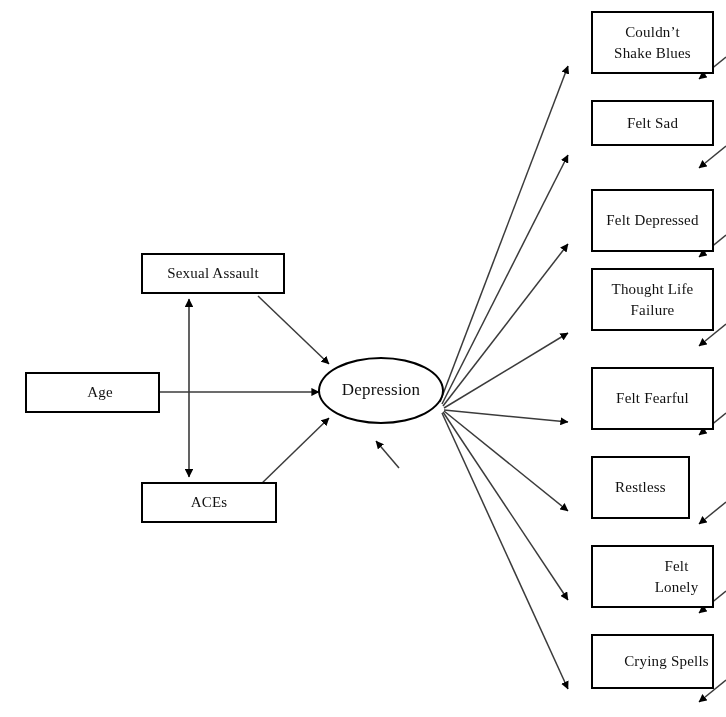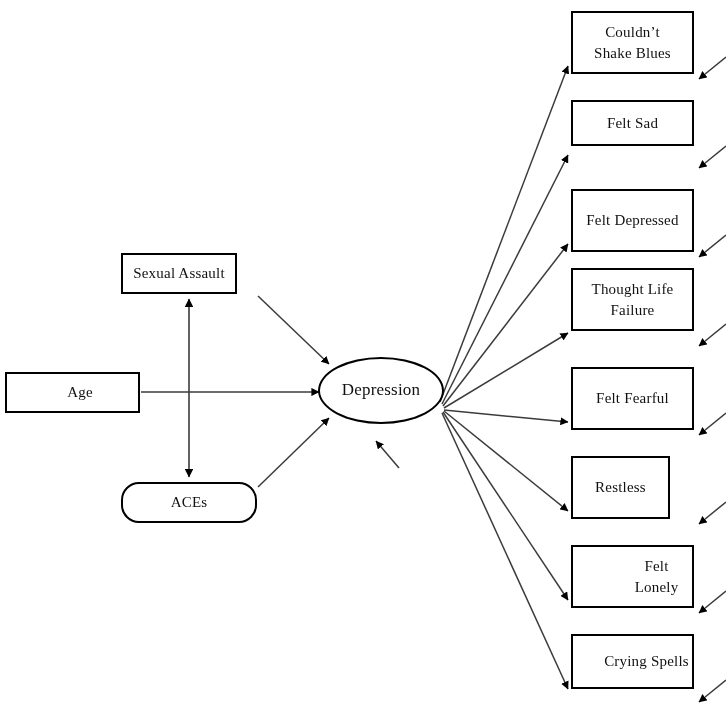--- a/index.html
+++ b/index.html
@@ -29,20 +29,21 @@
     position: absolute;
     box-sizing: border-box;
     display: flex;
     align-items: center;
     justify-content: center;
     text-align: center;
     background: #ffffff;
   }
   .rect-node {
     border: 2px solid #000000;
+    margin-left: 20px;
   }
   .node-label {
     display: block;
     line-height: 1.35;
     color: #111111;
     letter-spacing: .2px;
     white-space: pre-line;
   }
   .obs-node .node-label { font-size: 15px; }
   .exo-node .node-label { font-size: 15px; }
@@ -102,29 +103,29 @@
     <line x1="726" y1="57" x2="699" y2="79" stroke="#3b3b3b" stroke-width="1.5" marker-end="url(#arrowhead)"></line>
     <line x1="726" y1="146" x2="699" y2="168" stroke="#3b3b3b" stroke-width="1.5" marker-end="url(#arrowhead)"></line>
     <line x1="726" y1="235" x2="699" y2="257" stroke="#3b3b3b" stroke-width="1.5" marker-end="url(#arrowhead)"></line>
     <line x1="726" y1="324" x2="699" y2="346" stroke="#3b3b3b" stroke-width="1.5" marker-end="url(#arrowhead)"></line>
     <line x1="726" y1="413" x2="699" y2="435" stroke="#3b3b3b" stroke-width="1.5" marker-end="url(#arrowhead)"></line>
     <line x1="726" y1="502" x2="699" y2="524" stroke="#3b3b3b" stroke-width="1.5" marker-end="url(#arrowhead)"></line>
     <line x1="726" y1="591" x2="699" y2="613" stroke="#3b3b3b" stroke-width="1.5" marker-end="url(#arrowhead)"></line>
     <line x1="726" y1="680" x2="699" y2="702" stroke="#3b3b3b" stroke-width="1.5" marker-end="url(#arrowhead)"></line>
   </svg>
 
-  <div class="node rect-node exo-node" style="left:121px; top:253px; width:116px; height:41px;">
+  <div class="node rect-node exo-node" style="left:121px; top:253px; width:144px; height:41px;">
     <span class="node-label">Sexual Assault</span>
   </div>
 
   <div class="node rect-node exo-node" style="left:5px; top:372px; width:135px; height:41px;padding-left:15px;">
     <span class="node-label">Age</span>
   </div>
 
-  <div class="node rect-node exo-node" style="left:121px; top:482px; width:136px; height:41px;border-radius:18px;">
+  <div class="node rect-node exo-node" style="left:121px; top:482px; width:136px; height:41px;">
     <span class="node-label">ACEs</span>
   </div>
 
   <div class="node latent-node" style="left:318px; top:357px; width:126px; height:67px;">
     <span class="ellipse-shape"></span>
     <span class="node-label">Depression</span>
   </div>
 
   <div class="node rect-node obs-node" style="left:571px; top:11px; width:123px; height:63px;">
     <span class="node-label">Couldn’t

